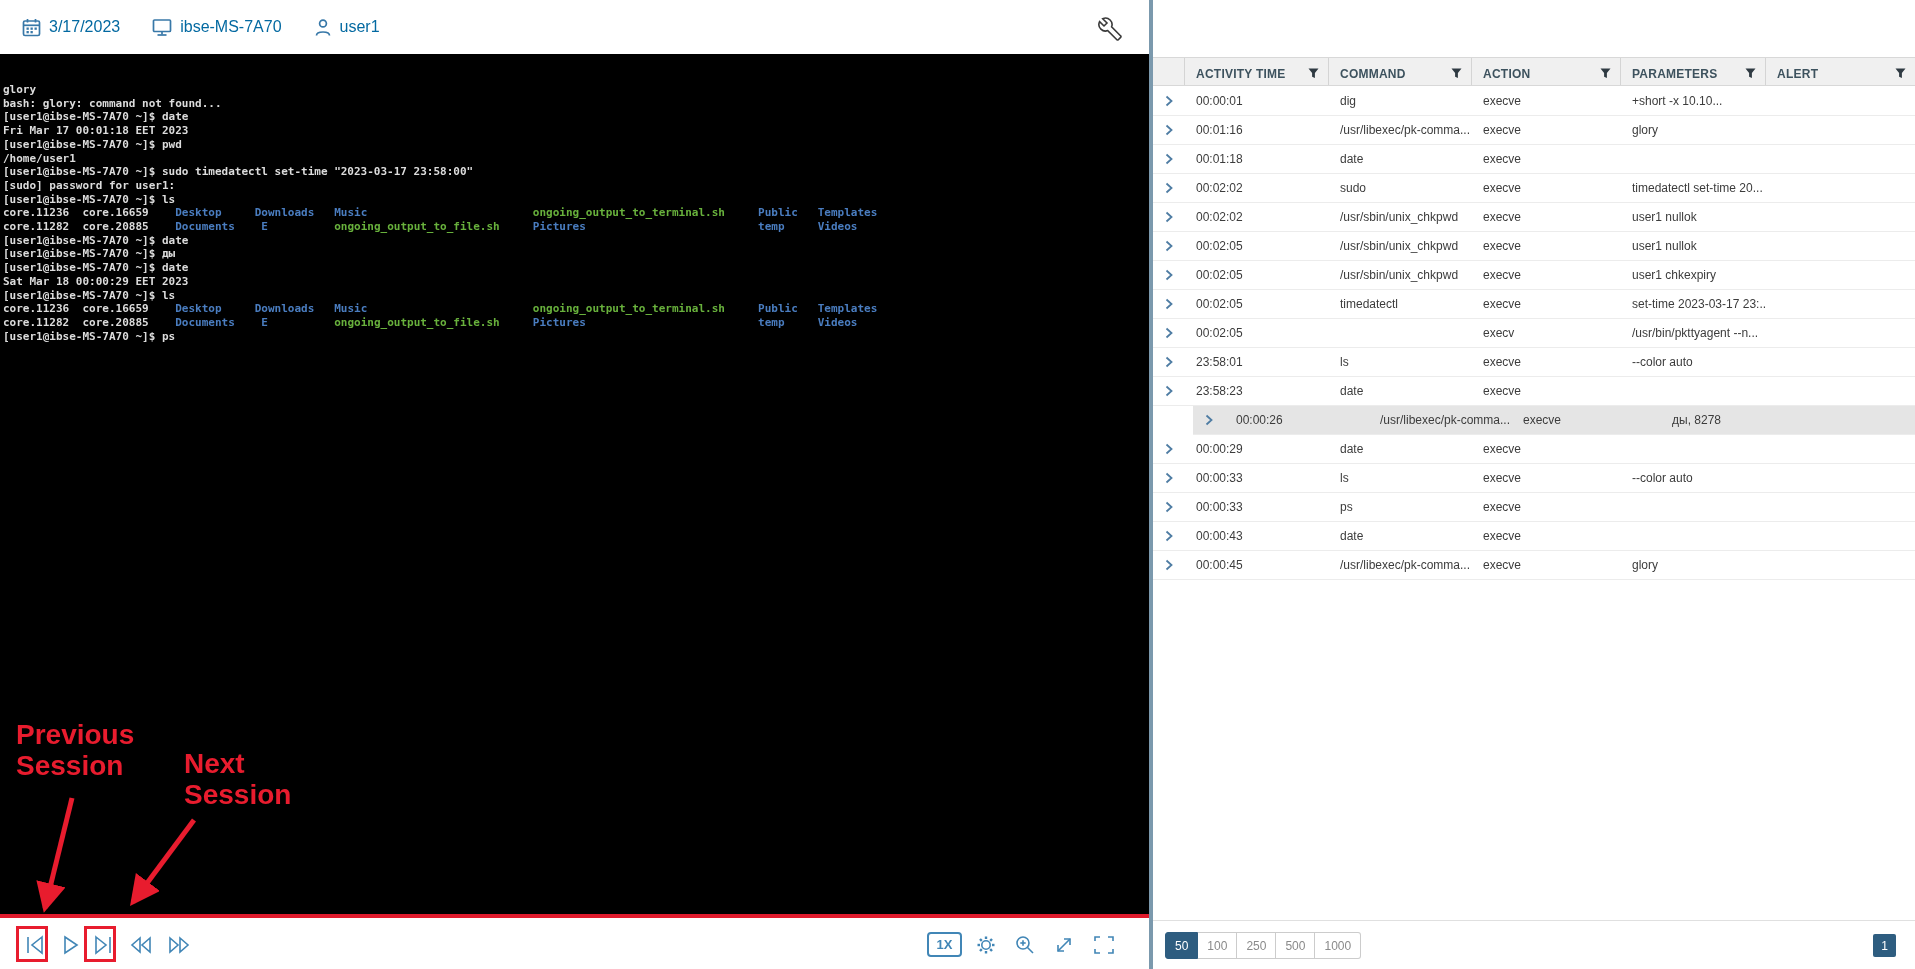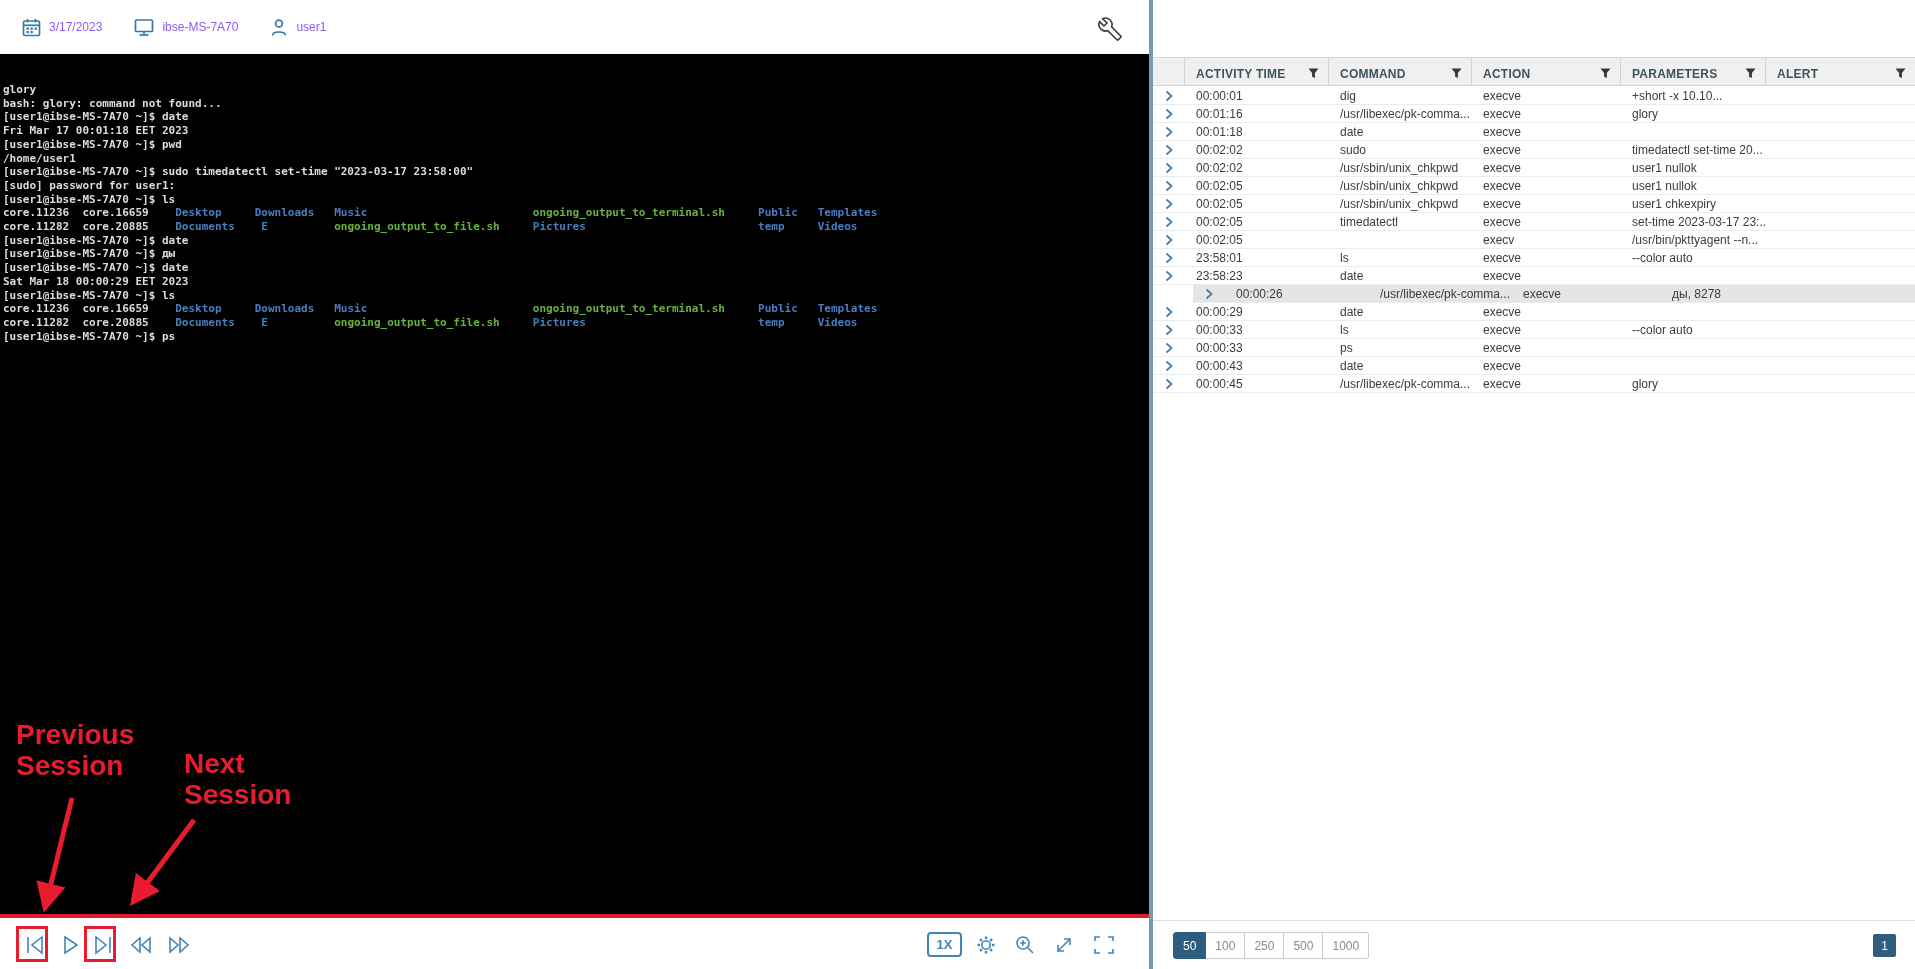--- a/index.html
+++ b/index.html
@@ -5,21 +5,21 @@
   * { margin:0; padding:0; box-sizing:border-box; }
   html,body { width:1915px; height:969px; overflow:hidden; background:#fff;
               font-family:"Liberation Sans", sans-serif; }
   .root { position:relative; width:1915px; height:969px; background:#fff; }
 
   
   .left-panel { position:absolute; left:0; top:0; width:1149px; height:969px; background:#fff; }
   .session-header { position:absolute; left:0; top:0; width:1149px; height:54px; background:#fff;
                     display:flex; align-items:center; padding-left:22px; gap:10px; }
   .hdr-item { display:flex; align-items:center; gap:8px; margin-right:22px; }
-  .hdr-item .txt { font-size:12px; color:#8b5cf6; font-weight:500; }
+  .hdr-item .txt { font-size:16px; color:#0369a1; font-weight:500; }
   .wrench-btn { position:absolute; left:1098px; top:17px; width:24px; height:24px; cursor:pointer; }
 
   .terminal { position:absolute; left:0; top:54px; width:1149px; height:860px; background:#000;
               padding:29px 0 0 3px; }
   .term-line { white-space:pre; font-family:"DejaVu Sans Mono", monospace; font-size:11px;
                line-height:13.7px; color:#dcdcdc; font-weight:600; }
   .c-dir  { color:#4a7dc0; }
   .c-exec { color:#68b13c; }
 
   
@@ -60,29 +60,29 @@
   .grid { display:grid; grid-template-columns:32px 144px 143px 149px 145px 1fr; }
   .tbl-header { position:absolute; left:0; top:57px; width:762px; height:29px; background:#f0f0f0;
                 border-top:1px solid #d8d8d8; border-bottom:1px solid #d8d8d8; }
   .th-cell { display:flex; align-items:center; justify-content:space-between; padding:4px 9px 0 11px;
              border-right:1px solid #d4d4d4; font-size:12px; font-weight:bold; color:#3d525e;
              letter-spacing:.02em; cursor:pointer; }
   .th-cell:last-child { border-right:none; }
   .th-exp { border-right:1px solid #d4d4d4; }
 
   .tbl-body { position:absolute; left:0; top:87px; width:762px; }
-  .tbl-row { height:18px; border-bottom:1px solid #ececec; background:#fff; cursor:pointer; }
+  .tbl-row { height:29px; border-bottom:1px solid #ececec; background:#fff; cursor:pointer; }
   .tbl-row.selected { background:#e5e5e5;margin-left:40px; }
   .td { display:flex; align-items:center; padding:0 6px 0 11px; font-size:12px; color:#3c3c3c;
         overflow:hidden; white-space:nowrap; }
   .td-exp { justify-content:center; padding:0; }
 
   .rp-footer { position:absolute; left:0; top:920px; width:762px; height:49px; background:#fff;
                border-top:1px solid #e0e0e0; }
-  .page-sizes { position:absolute; left:20px; top:11px; display:flex; }
+  .page-sizes { position:absolute; left:12px; top:11px; display:flex; }
   .ps-btn { height:27px; min-width:31px; padding:0 9px; background:#fff; border:1px solid #ccc;
             border-left:none; font-size:12px; color:#8a8a8a; display:flex; align-items:center;
             justify-content:center; cursor:pointer; font-family:"Liberation Sans", sans-serif; }
   .ps-btn:first-child { border-left:1px solid #ccc; border-radius:3px 0 0 3px; }
   .ps-btn:last-child { border-radius:0 3px 3px 0; }
   .ps-btn.sel { background:#2e5d80; border-color:#2e5d80; color:#fff; }
   .page-badge { position:absolute; right:19px; top:13px; width:23px; height:23px; background:#2e5d80;
                 color:#fff; font-size:12px; border-radius:2px; display:flex; align-items:center;
                 justify-content:center; cursor:pointer; }
 </style>

